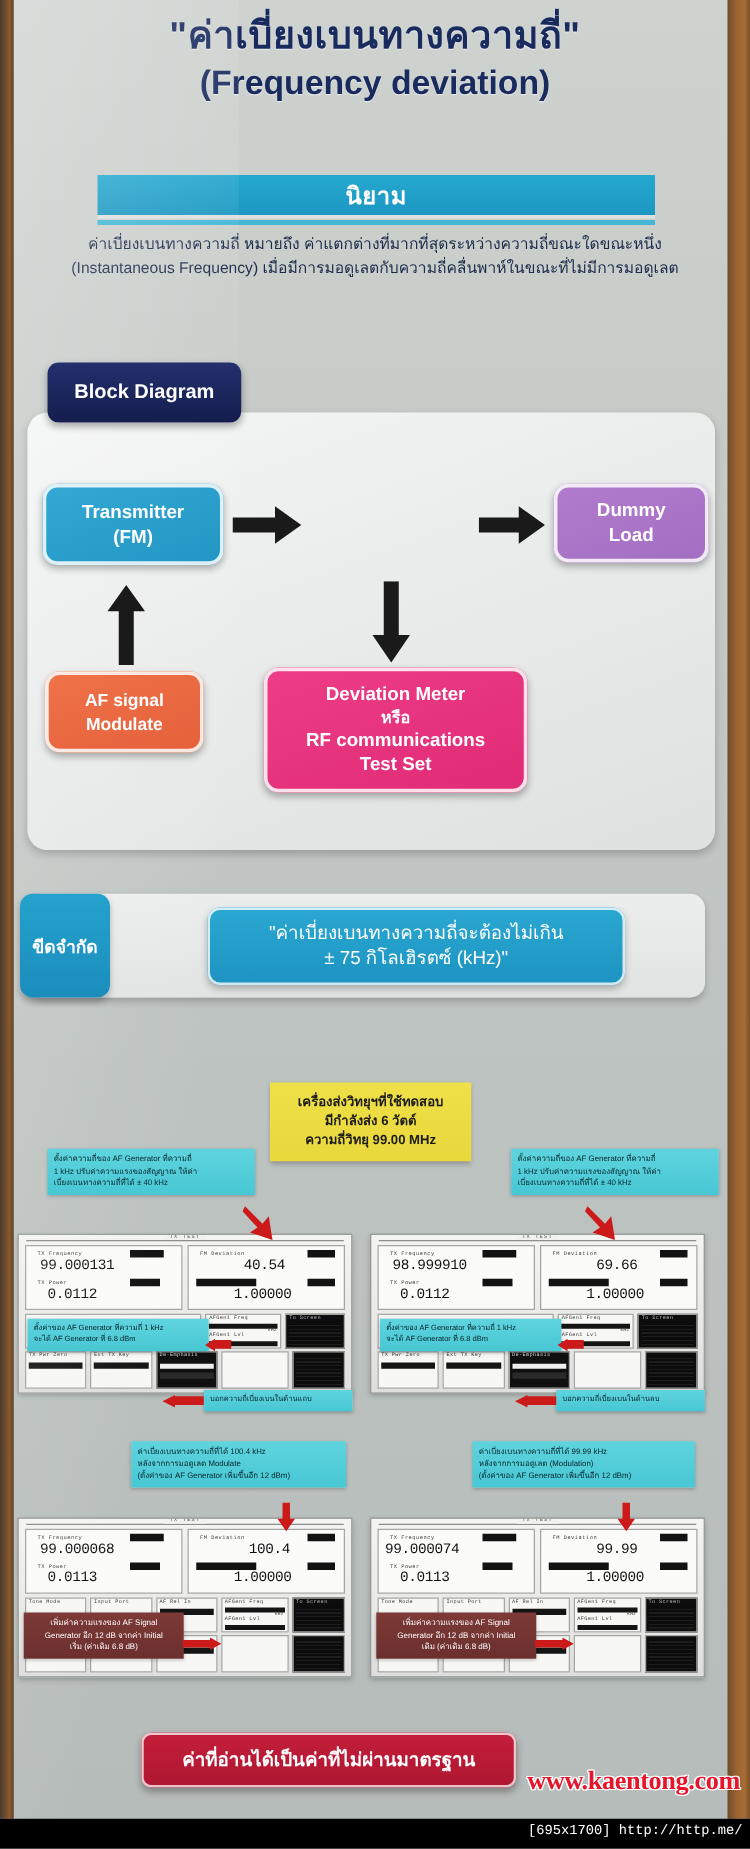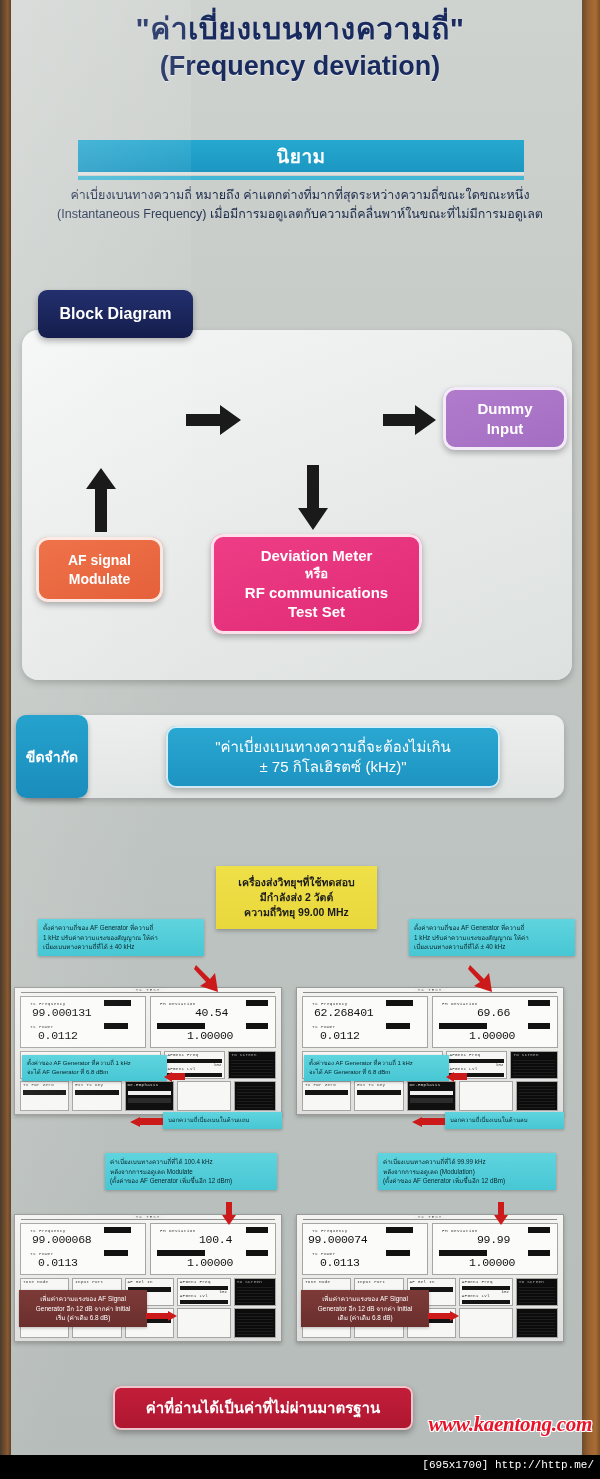--- a/index.html
+++ b/index.html
@@ -192,21 +192,21 @@
   .banner {
     position:absolute; left:113px; top:1386px; width:300px; height:44px;
     background: linear-gradient(180deg,#c41e3a 0%, #ae1630 100%);
     border-radius:8px; color:#fff; font-size:15px; font-weight:bold;
     display:flex; align-items:center; justify-content:center;
     box-shadow: 0 3px 6px rgba(0,0,0,.3), inset 0 0 0 2px rgba(255,255,255,.75);
   }
   .watermark {
     position:absolute; right:8px; top:1412px;
     font-family:"Liberation Serif","DejaVu Serif",serif;
-    font-style:italic; font-weight:bold; font-size:21px; color:#e8142a;
+    font-weight:bold; font-size:21px; color:#e8142a;
     text-shadow: -1px 0 #fff, 0 1px #fff, 1px 0 #fff, 0 -1px #fff,
                  -1px -1px #fff, 1px 1px #fff, -1px 1px #fff, 1px -1px #fff;
     letter-spacing:-.3px;
   }
   .footerbar {
     position:absolute; left:0; right:0; top:1455px; height:24px; background:#000;
   }
   .footerbar span {
     position:absolute; right:6px; top:4px; color:#fff;
     font-family:"Liberation Mono","DejaVu Sans Mono",monospace; font-size:11px;
@@ -234,23 +234,27 @@
   </div>
   <div class="def-underline"></div>
   <div class="def-text">
     <div>ค่าเบี่ยงเบนทางความถี่ หมายถึง ค่าแตกต่างที่มากที่สุดระหว่างความถี่ขณะใดขณะหนึ่ง</div>
     <div>(Instantaneous Frequency) เมื่อมีการมอดูเลตกับความถี่คลื่นพาห์ในขณะที่ไม่มีการมอดูเลต</div>
   </div>
 
   <div class="bd-card"></div>
   <div class="bd-label">Block Diagram</div>
 
+  <div class="node n-tx">
+    <span>Transmitter</span>
+    <span>(FM)</span>
+  </div>
   <div class="node n-dum">
     <span>Dummy</span>
-    <span>Input</span>
+    <span>Load</span>
   </div>
   <div class="node n-af">
     <span>AF signal</span>
     <span>Modulate</span>
   </div>
   <div class="node n-dev">
     <span>Deviation Meter</span>
     <span class="sub">หรือ</span>
     <span>RF communications</span>
     <span>Test Set</span>
@@ -279,21 +283,21 @@
 
   <div class="limit-card"></div>
   <div class="limit-tab">ขีดจำกัด</div>
   <div class="limit-box">
     <span>"ค่าเบี่ยงเบนทางความถี่จะต้องไม่เกิน</span>
     <span>± 75 กิโลเฮิรตซ์ (kHz)"</span>
   </div>
 
   <div class="yellow-note">
     <span>เครื่องส่งวิทยุฯที่ใช้ทดสอบ</span>
-    <span>มีกำลังส่ง 2 วัตต์</span>
+    <span>มีกำลังส่ง 6 วัตต์</span>
     <span>ความถี่วิทยุ 99.00 MHz</span>
   </div>
 
   <div class="callout" style="left:38px; top:919px; width:166px;">
     <div>ตั้งค่าความถี่ของ AF Generator ที่ความถี่</div>
     <div>1 kHz ปรับค่าความแรงของสัญญาณ ให้ค่า</div>
     <div>เบี่ยงเบนทางความถี่ที่ได้ ± 40 kHz</div>
   </div>
   <div class="callout" style="left:409px; top:919px; width:166px;">
     <div>ตั้งค่าความถี่ของ AF Generator ที่ความถี่</div>
@@ -367,21 +371,21 @@
     </div>
   </div>
 
   <div class="meter" style="left:296px; top:987px; width:268px; height:128px;">
     <div class="m-topline"></div>
     <div class="m-toplabel">TX TEST</div>
     <div class="m-cellrow">
       <div class="m-cell">
         <div class="m-lab" style="left:9px; top:4px;">TX Frequency</div>
         <div class="m-blk" style="left:83px; top:3px; width:27px; height:6px;"></div>
-        <div class="m-val" style="left:11px; top:9px;">62.268401</div>
+        <div class="m-val" style="left:11px; top:9px;">98.999910</div>
         <div class="m-lab" style="left:9px; top:27px;">TX Power</div>
         <div class="m-blk" style="left:83px; top:26px; width:24px; height:6px;"></div>
         <div class="m-val" style="left:17px; top:32px;">0.0112</div>
       </div>
       <div class="m-cell">
         <div class="m-lab" style="left:9px; top:4px;">FM Deviation</div>
         <div class="m-blk" style="right:7px; top:3px; width:22px; height:6px;"></div>
         <div class="m-val" style="left:44px; top:9px;">69.66</div>
         <div class="m-blk" style="left:6px; top:26px; width:48px; height:6px;"></div>
         <div class="m-blk" style="right:7px; top:26px; width:22px; height:6px;"></div>

